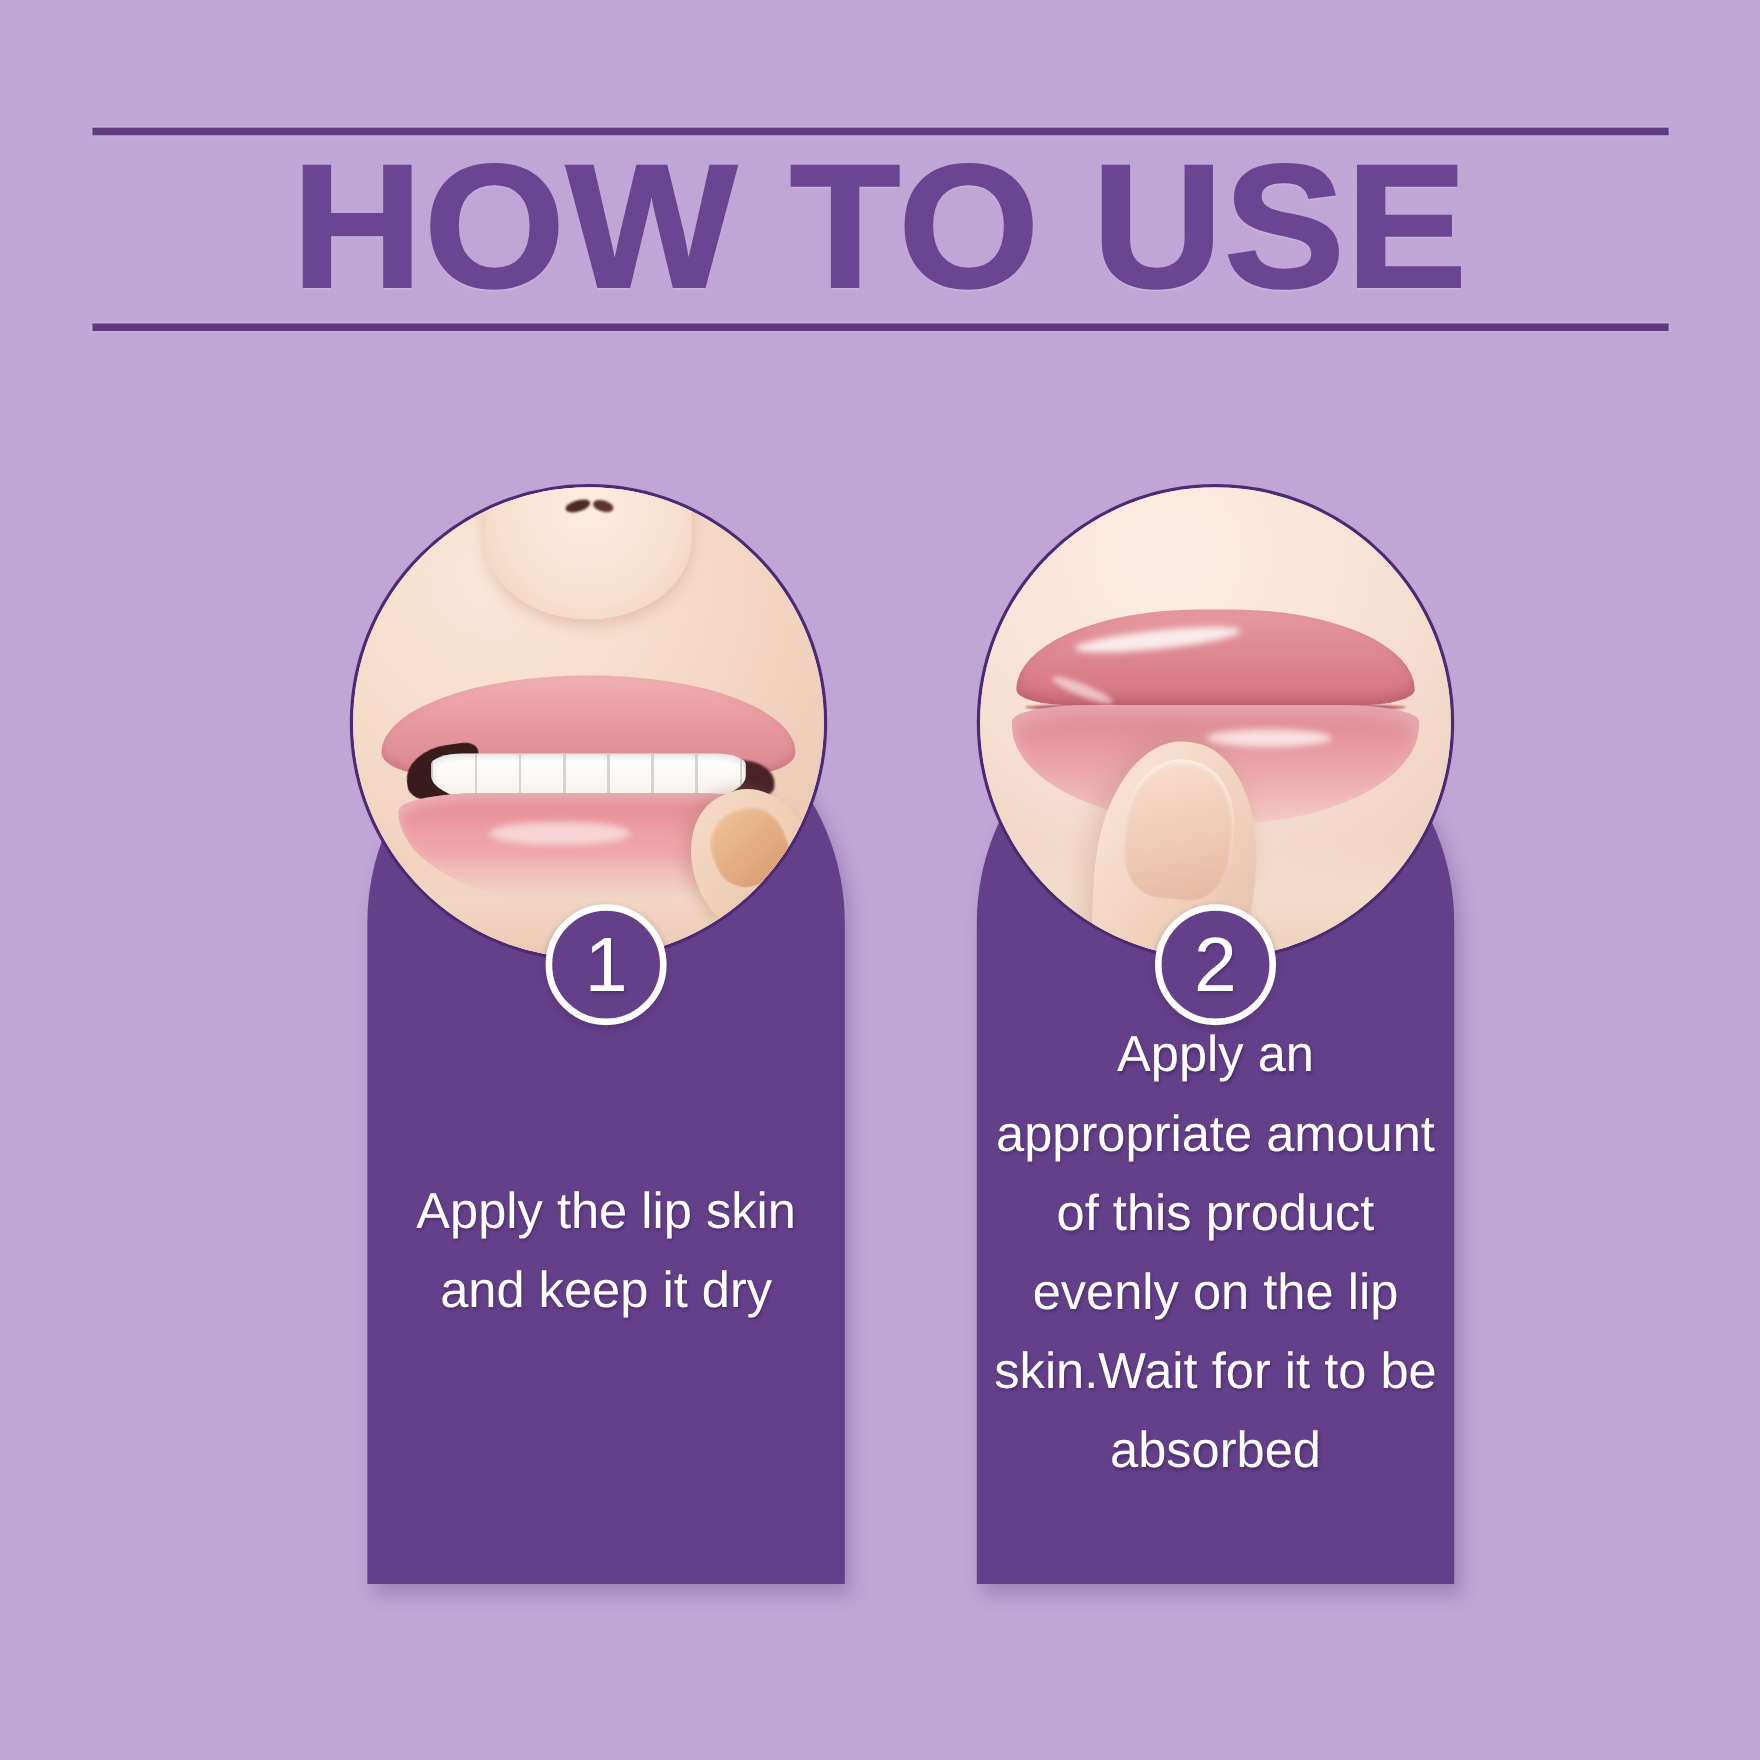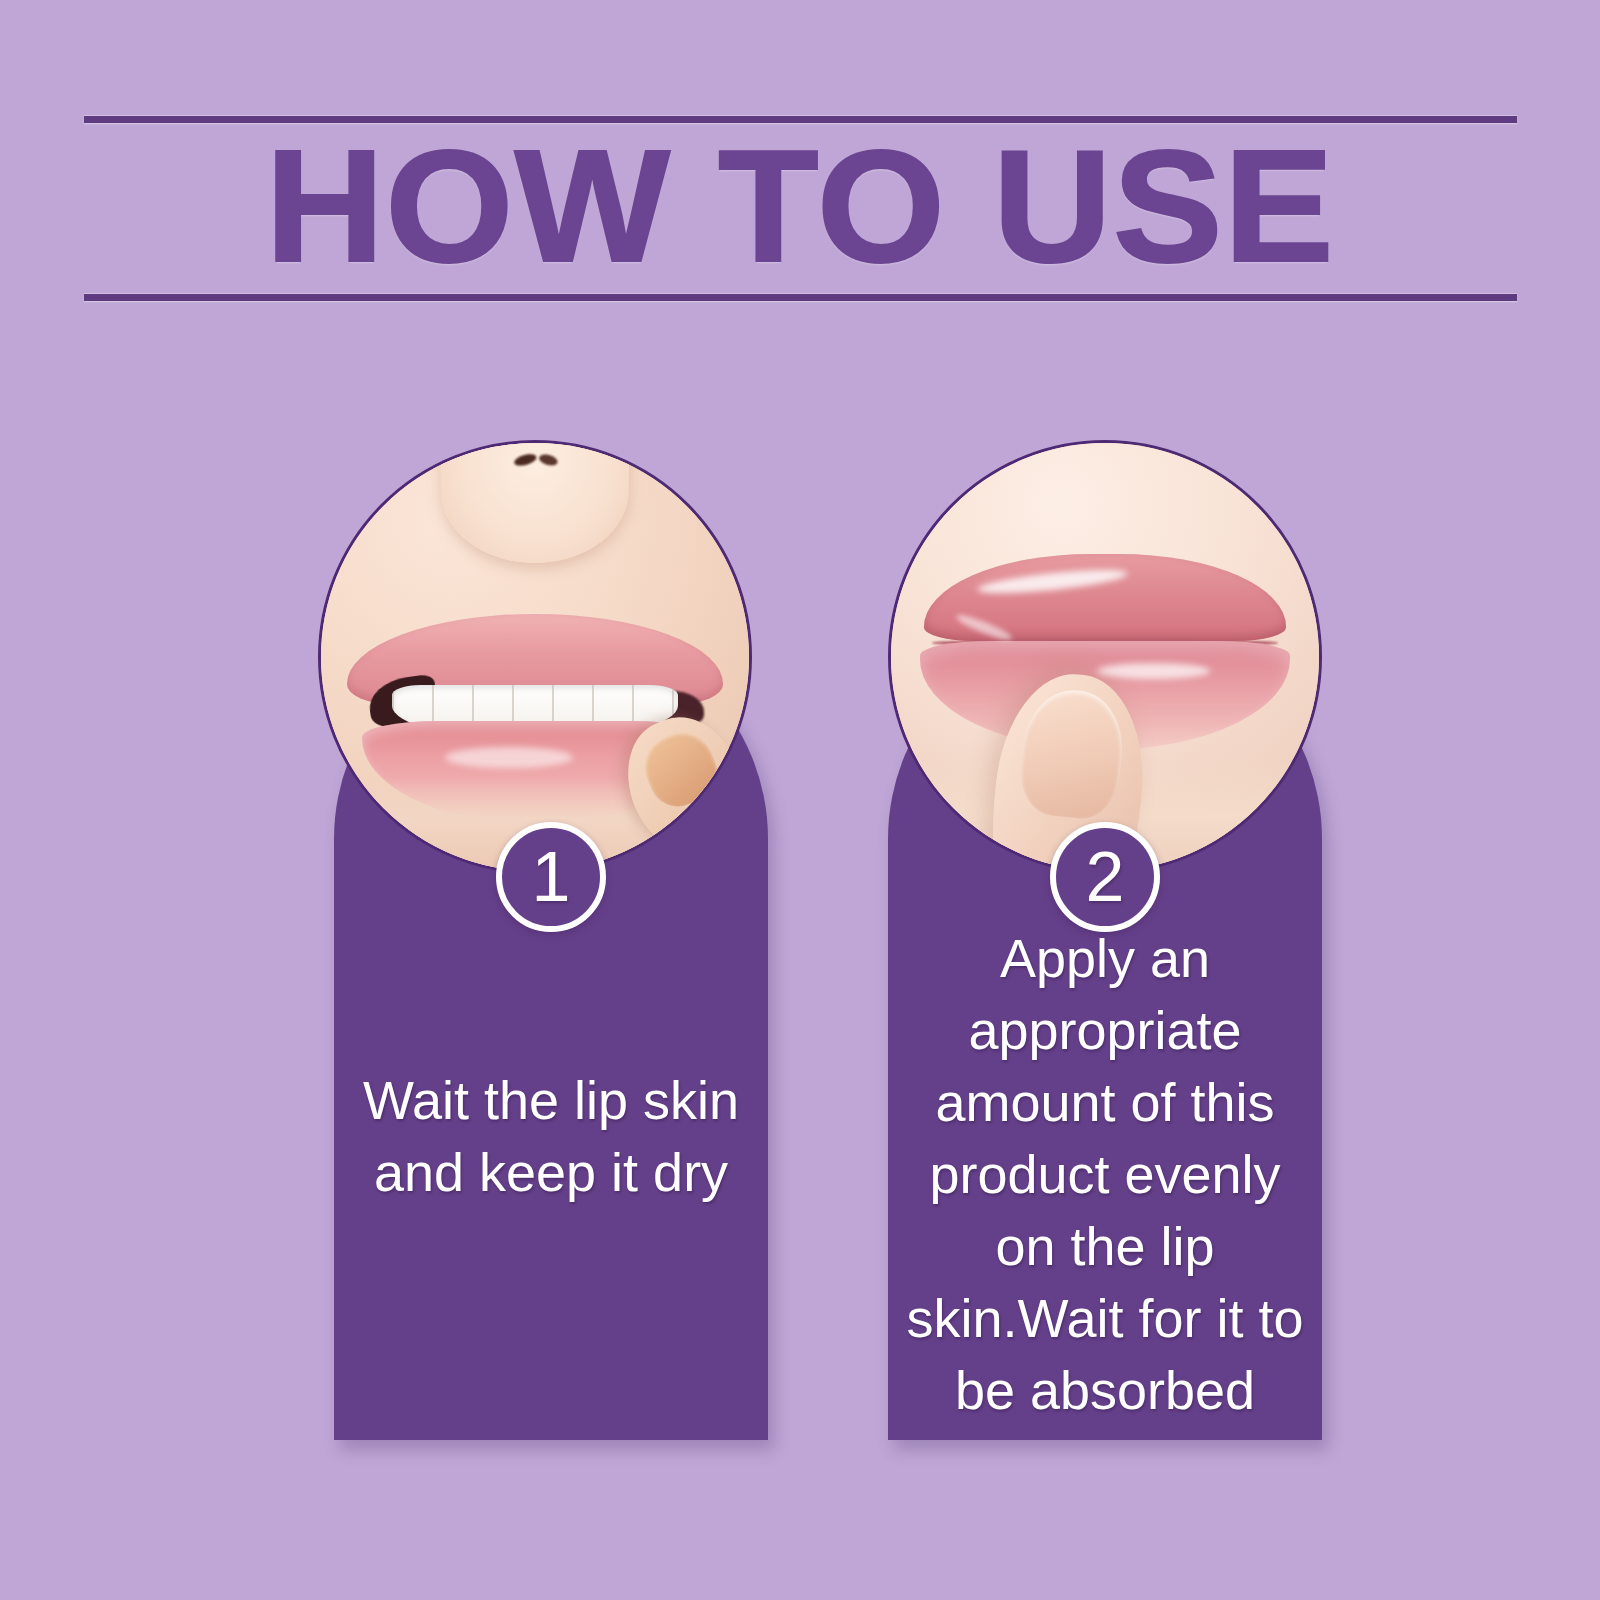--- a/index.html
+++ b/index.html
@@ -75,21 +75,21 @@
   }
 
   .card-text {
     position: absolute;
     left: 8px;
     right: 8px;
     text-align: center;
     color: #ffffff;
     font-family: "Liberation Sans", sans-serif;
     font-weight: 400;
-    font-size: 54px;
+    font-size: 46px;
     line-height: 72px;
     text-shadow: 1px 2px 3px rgba(45,20,70,0.45);
   }
   .step-1 .card-text { top: 442px; }
   .step-2 .card-text { top: 300px; }
 
   
   .photo {
     position: absolute;
     top: -182px;
@@ -362,21 +362,21 @@
       <div class="chin1"></div>
       <div class="finger1">
         <div class="nail1"></div>
       </div>
     </div>
 
     <div class="badge">
       <span>1</span>
     </div>
 
-    <div class="card-text">Wait the lip skin and keep it dry</div>
+    <div class="card-text">Apply the lip skin and keep it dry</div>
   </div>
 
   <div class="step step-2">
     <div class="card"></div>
 
     <div class="photo">
       <div class="skin2"></div>
       <div class="mouth2">
         <div class="lip-upper2"></div>
         <div class="lip-line2"></div>

